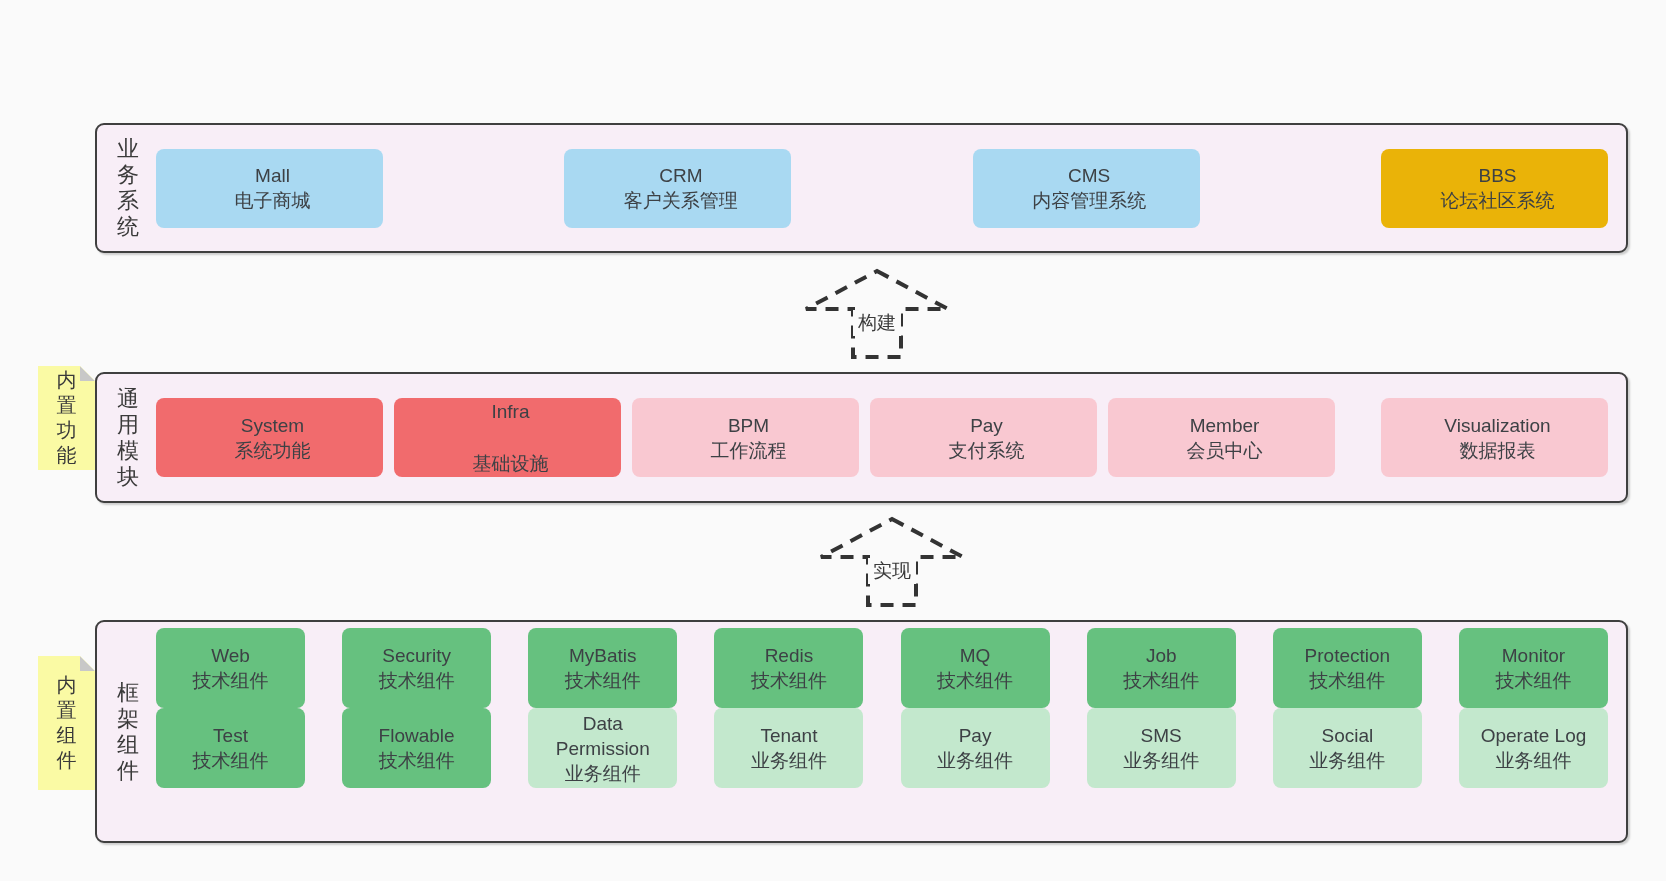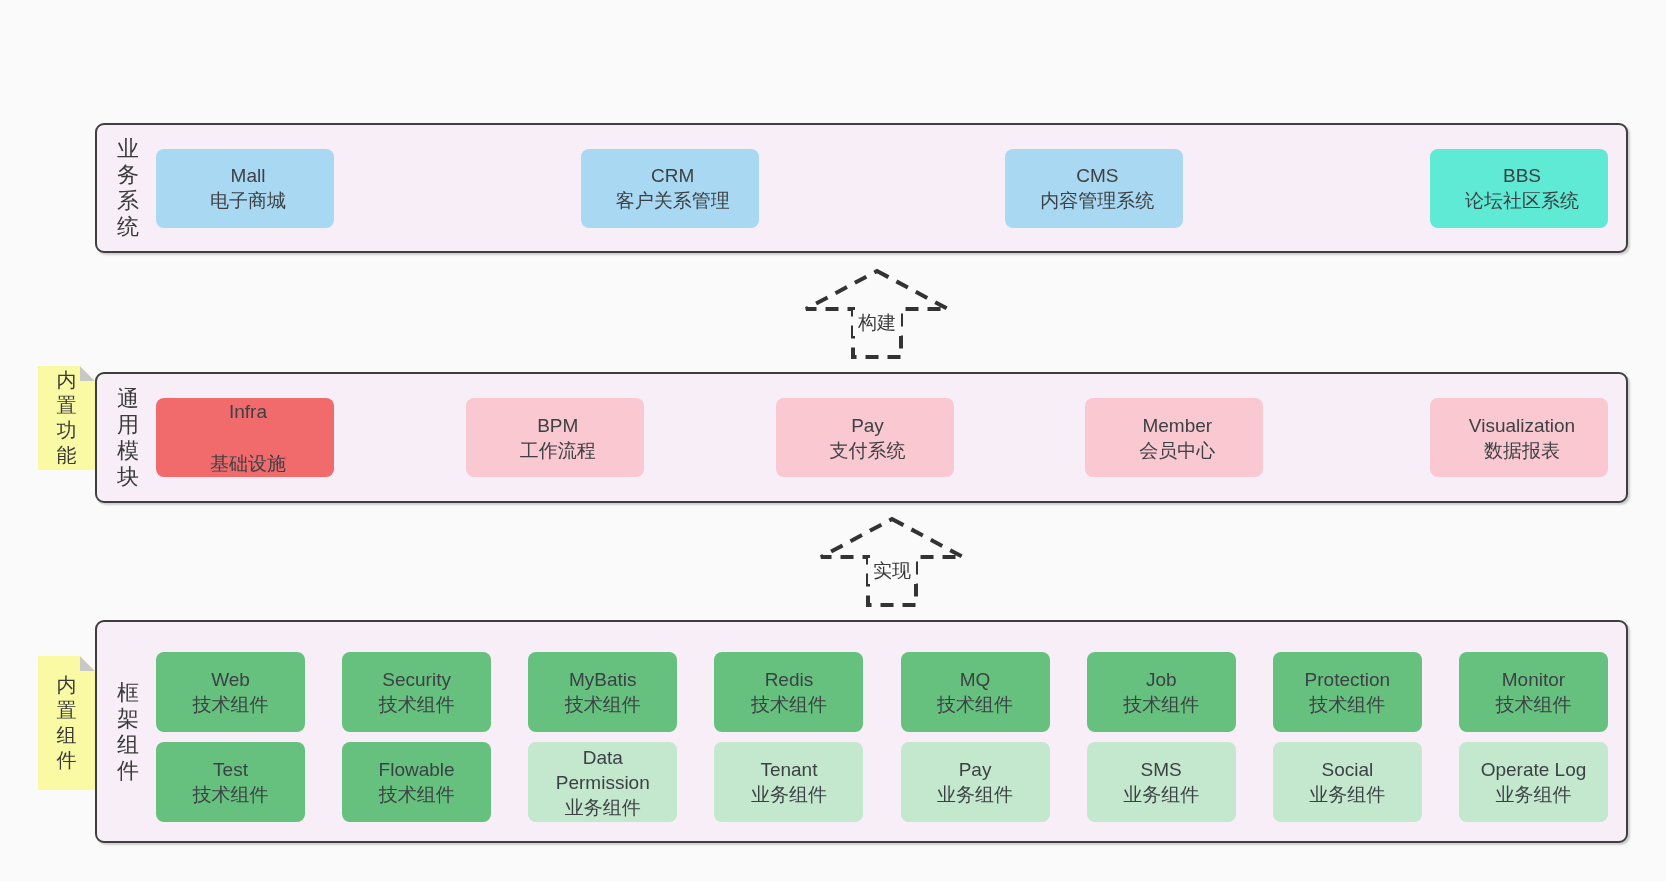--- a/index.html
+++ b/index.html
@@ -42,39 +42,39 @@
     flex: 0 0 auto;
   }
 
   .boxes {
     flex: 1;
     display: flex;
     flex-direction: column;
     padding: 0 18px 0 12px;
     justify-content: center;
   }
-  #sec-components .boxes { justify-content: space-between; padding-top: 30px; padding-bottom: 19px; }
+  #sec-components .boxes { justify-content: flex-start; padding-top: 6px; padding-bottom: 19px; }
 
   .box-row { display: flex; justify-content: space-between; width: 100%; }
   .box-row + .box-row { margin-top: 0; }
 
   .arch-box {
     box-sizing: border-box;
     border-radius: 8px;
     display: flex;
     flex-direction: column;
     align-items: center;
     justify-content: center;
     text-align: center;
     font-size: 19px;
     line-height: 25px;
     color: #3d4145;
     padding: 2px 6px;
   }
-  .cols-6 .arch-box { width: 178px; height: 79px; padding-left: 12px; }
+  .cols-6 .arch-box { width: 227px; height: 79px; padding-left: 12px; }
   .cols-8 .arch-box { width: 149px; height: 80px; }
   .box-title, .box-subtitle { width: 100%; }
 
   
   .sticky {
     position: absolute;
     left: 38px;
     width: 57px;
     background: #fafaa4;
     z-index: 1;
@@ -154,21 +154,21 @@
             <div class="box-subtitle">电子商城</div>
           </div>
           <div class="arch-box" style="background: rgb(169, 217, 242);">
             <div class="box-title">CRM</div>
             <div class="box-subtitle">客户关系管理</div>
           </div>
           <div class="arch-box" style="background: rgb(169, 217, 242);">
             <div class="box-title">CMS</div>
             <div class="box-subtitle">内容管理系统</div>
           </div>
-          <div class="arch-box" style="background: #5eead4;">
+          <div class="arch-box" style="background: #eab308;">
             <div class="box-title">BBS</div>
             <div class="box-subtitle">论坛社区系统</div>
           </div>
         </div>
       </div>
   </section>
 
   <div class="arrow" id="arrow-build">
     <svg width="150" height="92" viewBox="0 0 150 92">
       <polygon points="75,3 146,41 99,41 99,89 51,89 51,41 4,41"></polygon>
@@ -176,20 +176,24 @@
     <span class="arrow-label">构建</span>
   </div>
 
   <section class="panel" id="sec-modules">
     <div class="v-label">通
 用
 模
 块</div>
     <div class="boxes cols-6">
         <div class="box-row">
+          <div class="arch-box" style="background: rgb(241, 107, 109);">
+            <div class="box-title">System</div>
+            <div class="box-subtitle">系统功能</div>
+          </div>
           <div class="arch-box" style="background: rgb(241, 107, 109); gap: 27px;">
             <div class="box-title">Infra</div>
             <div class="box-subtitle">基础设施</div>
           </div>
           <div class="arch-box" style="background: rgb(249, 200, 209);">
             <div class="box-title">BPM</div>
             <div class="box-subtitle">工作流程</div>
           </div>
           <div class="arch-box" style="background: rgb(249, 200, 209);">
             <div class="box-title">Pay</div>

